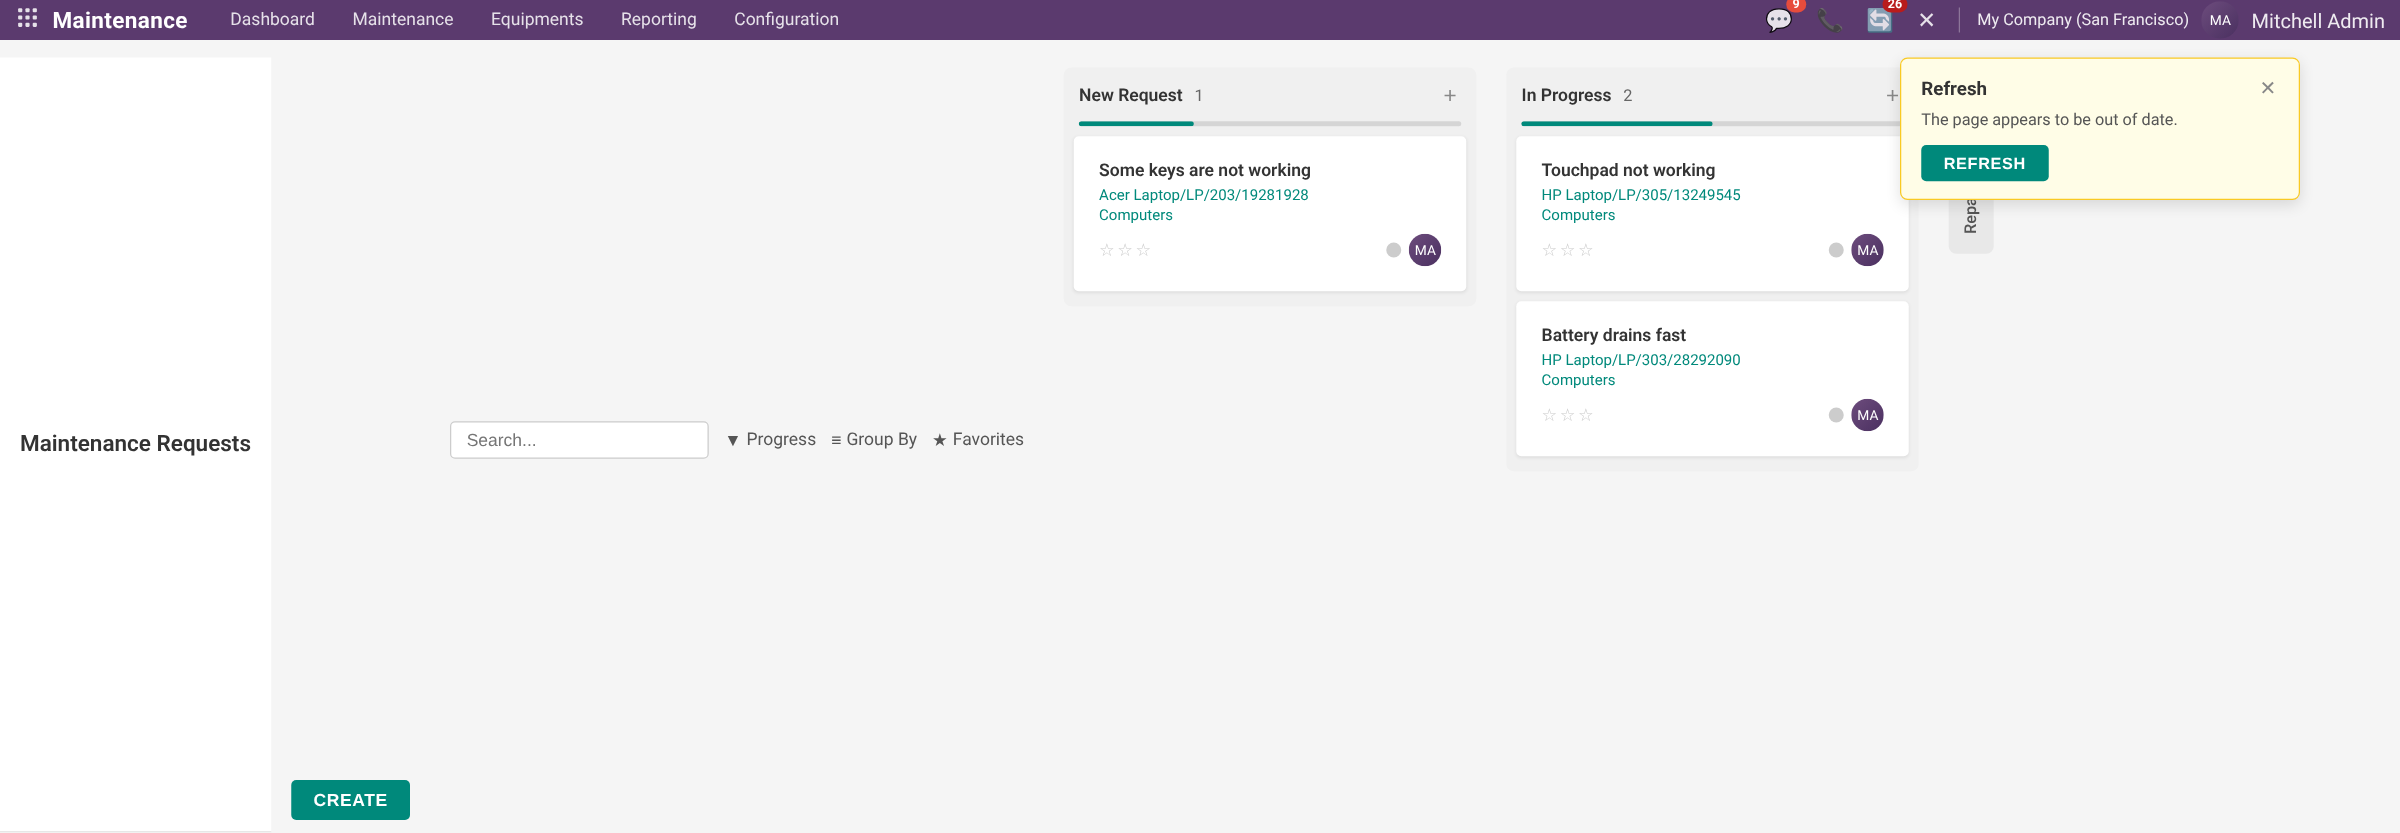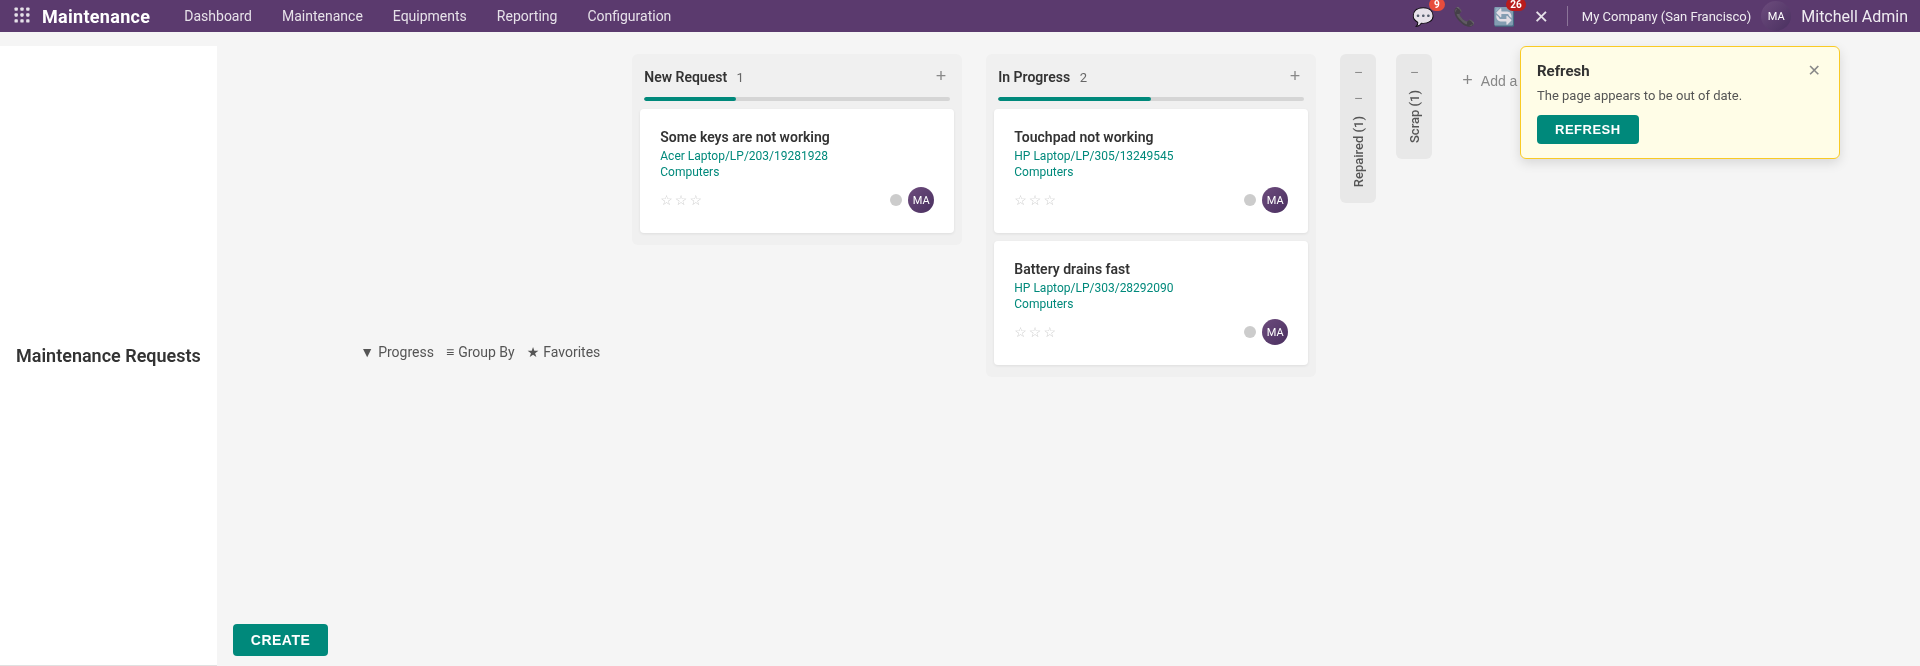--- a/index.html
+++ b/index.html
@@ -390,20 +390,23 @@
 
   <div class="subheader">
     <div class="page-title">Maintenance Requests</div>
   </div>
 
   <div class="actionbar">
     <button class="btn-create">CREATE</button>
   </div>
 
   <div class="searchbar">
+    <div class="search-input-wrap">
+      <input class="search-input" type="text" placeholder="Search..." style="">
+    </div>
     <div class="search-filters">
       <div class="search-filter-btn">
         <span>▼</span>
         <span>Progress</span>
       </div>
       <div class="search-filter-btn">
         <span>≡</span>
         <span>Group By</span>
       </div>
       <div class="search-filter-btn">

